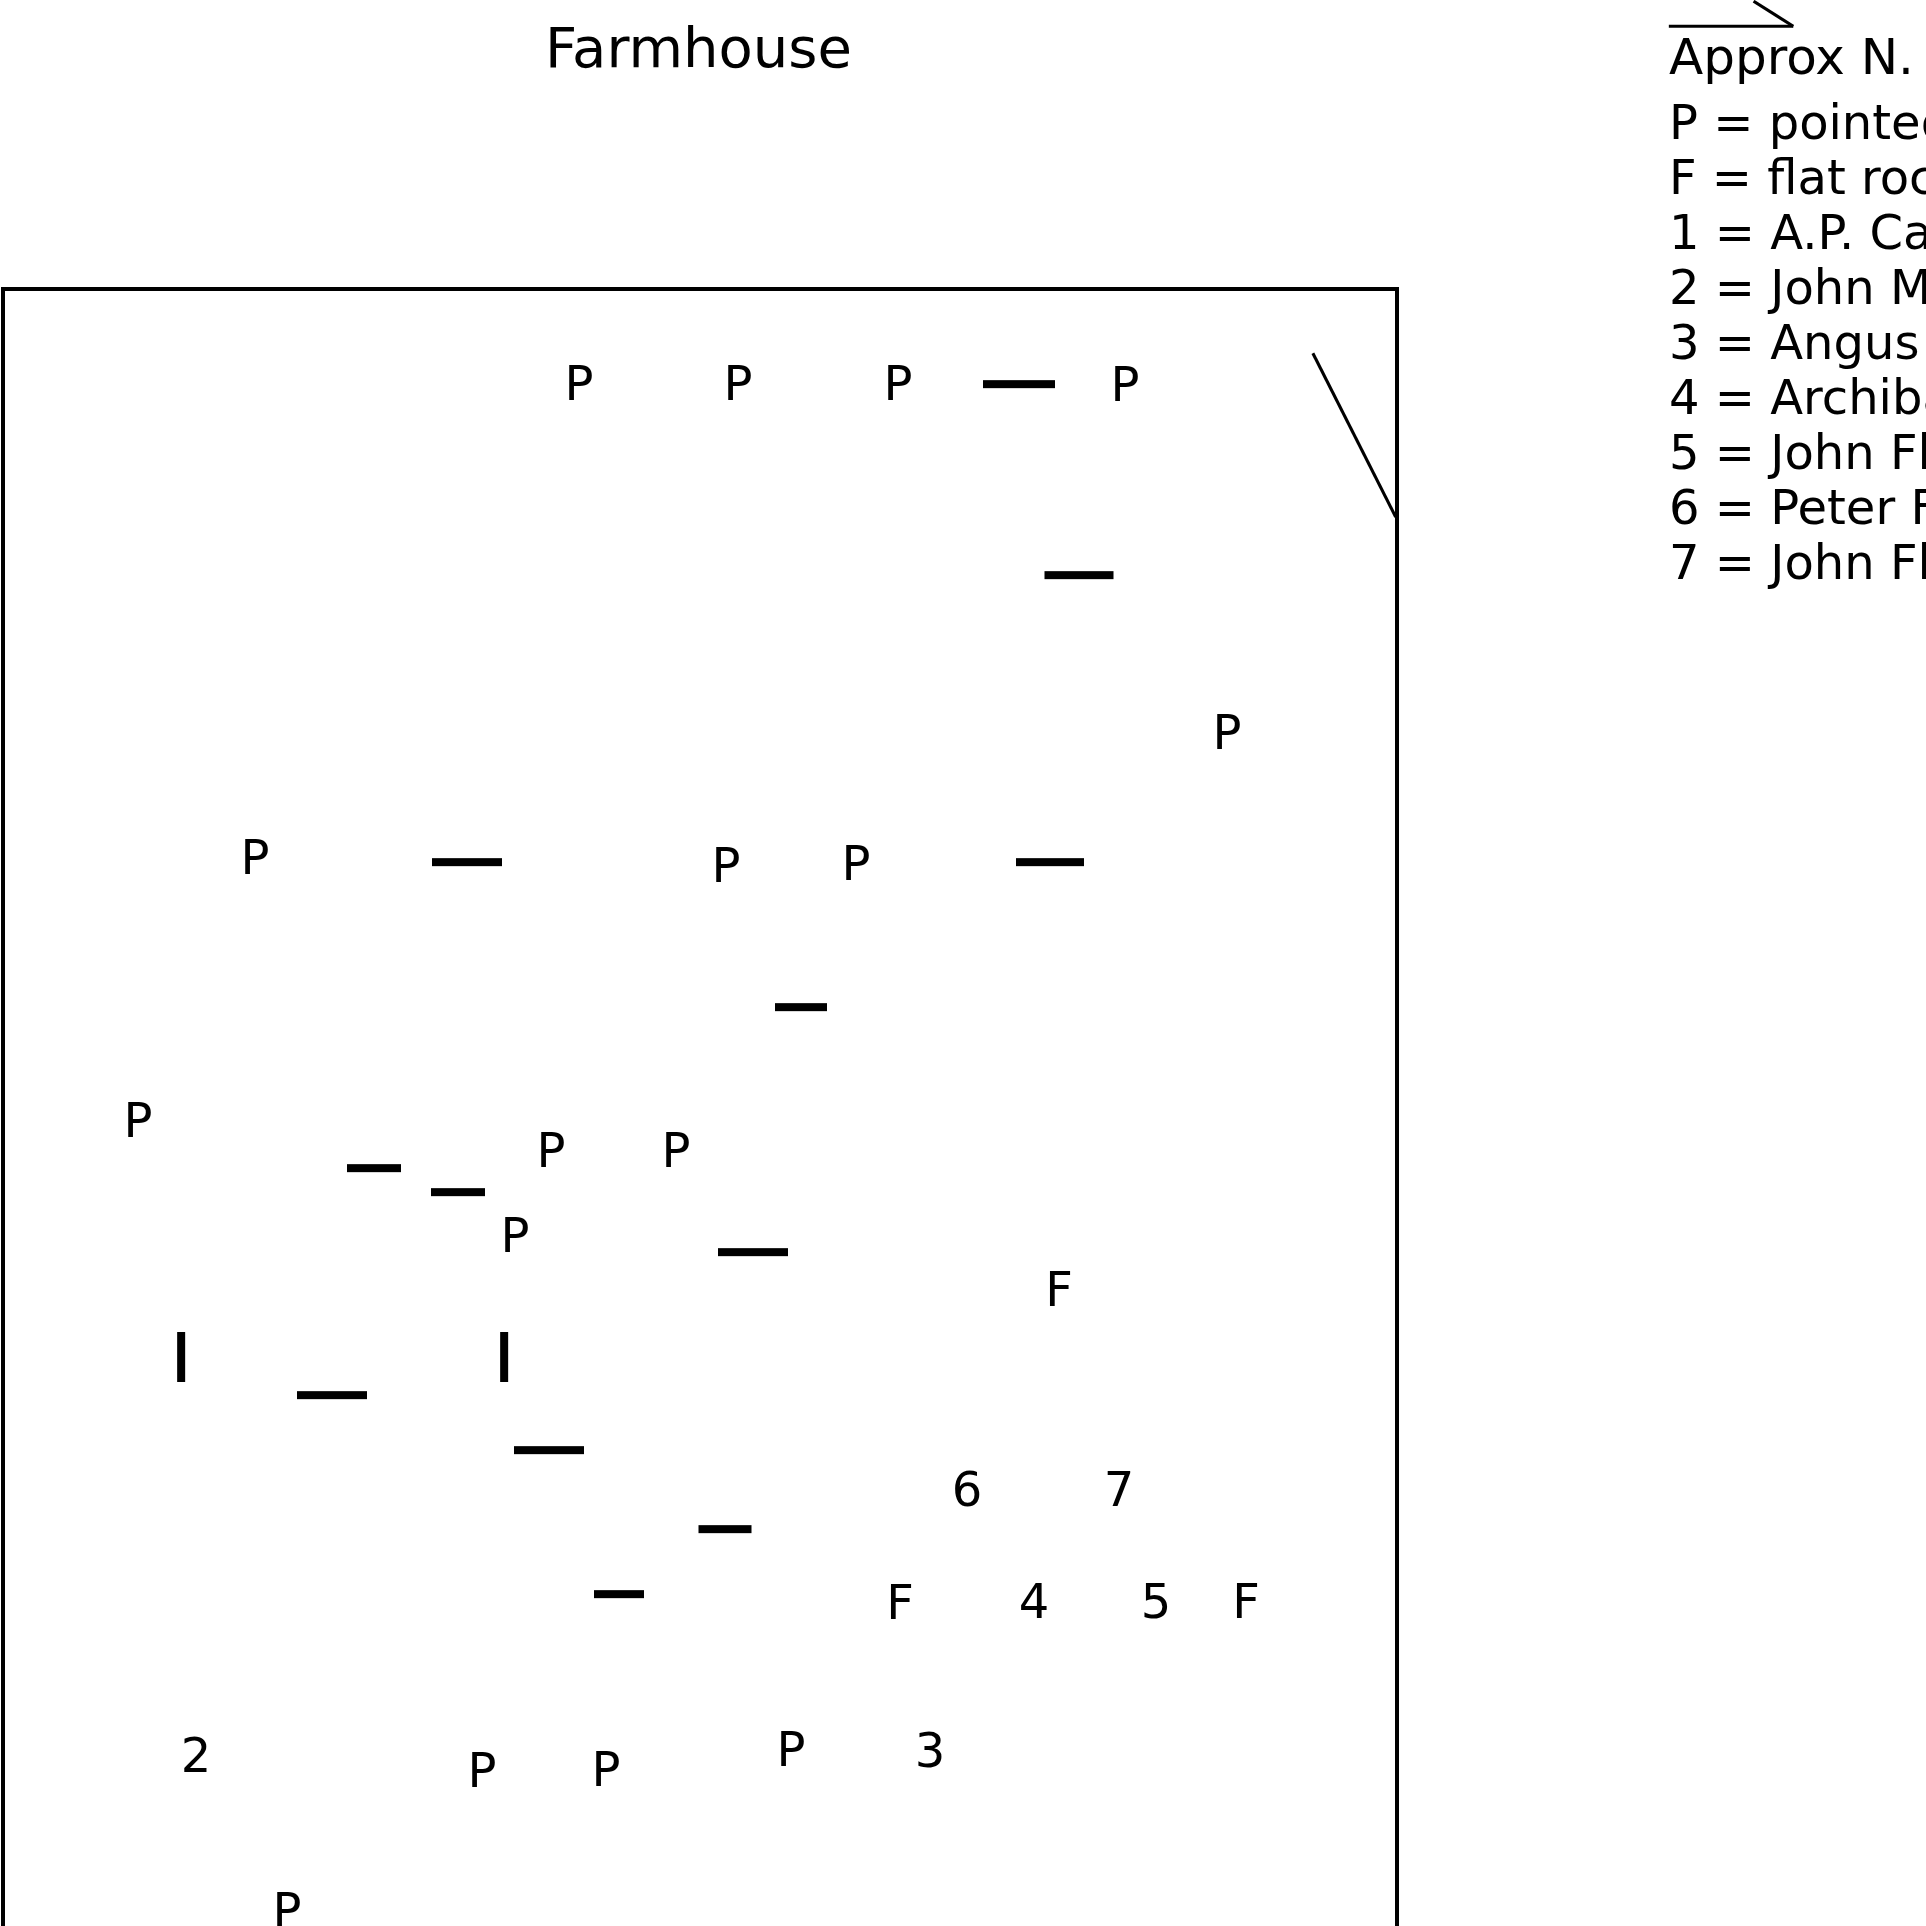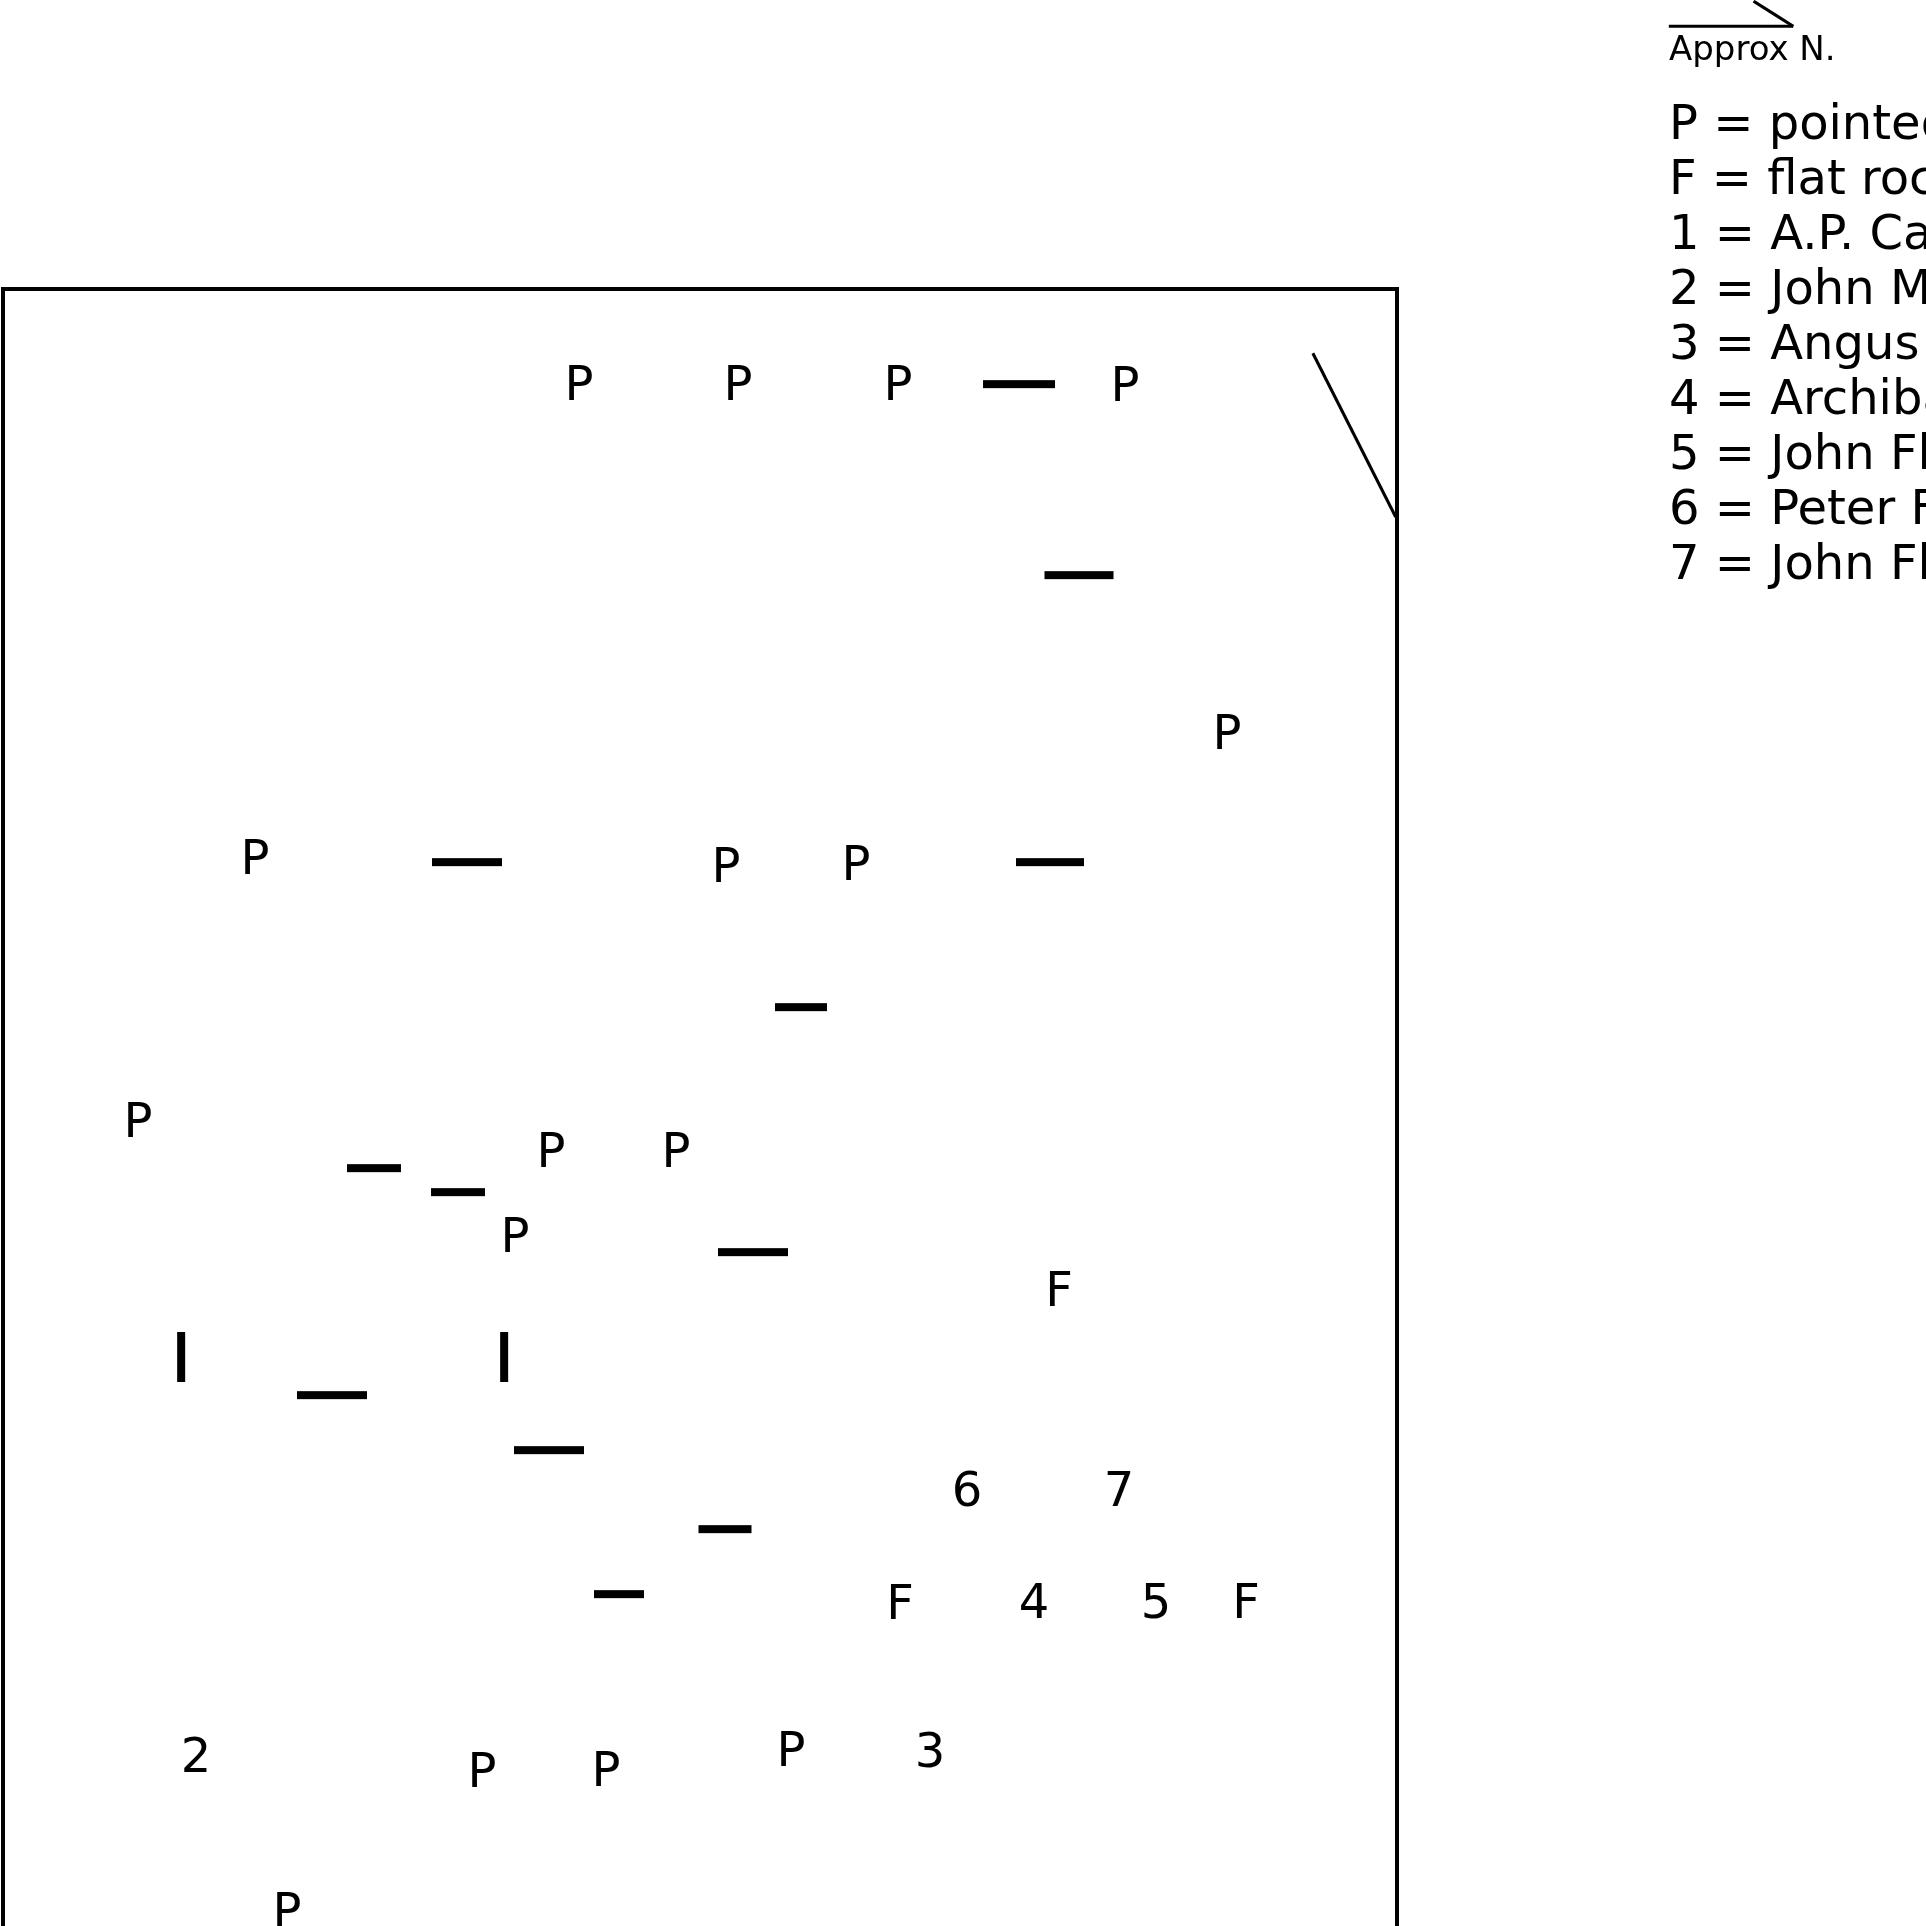--- a/index.html
+++ b/index.html
@@ -25,21 +25,21 @@
     top: 95px;
     font-size: 48px;
     line-height: 55px;
     white-space: nowrap;
     color: #000;
   }
   .approx-n {
     position: absolute;
     left: 1669px;
     top: 31px;
-    font-size: 34px;
+    font-size: 50px;
     line-height: 1.05;
     white-space: nowrap;
   }
   .map-outline {
     position: absolute;
     left: 0.8px;
     top: 287px;
     width: 1398px;
     height: 1951px;
     border: 4.6px solid #000;
@@ -70,20 +70,21 @@
     position: absolute;
     left: 0; top: 0;
     pointer-events: none;
   }
 </style>
 </head>
 <body>
 
 <div class="page">
 
+  <div class="title" style="left:545px; top:19px;">Farmhouse</div>
 
   <div class="approx-n">Approx N.</div>
 
   <div class="legend-block">
     <div>P = pointed rock</div>
     <div>F = flat rock</div>
     <div>1 = A.P. Campbell</div>
     <div>2 = John McCallum</div>
     <div>3 = Angus Fletcher</div>
     <div>4 = Archibald Fletcher</div>

